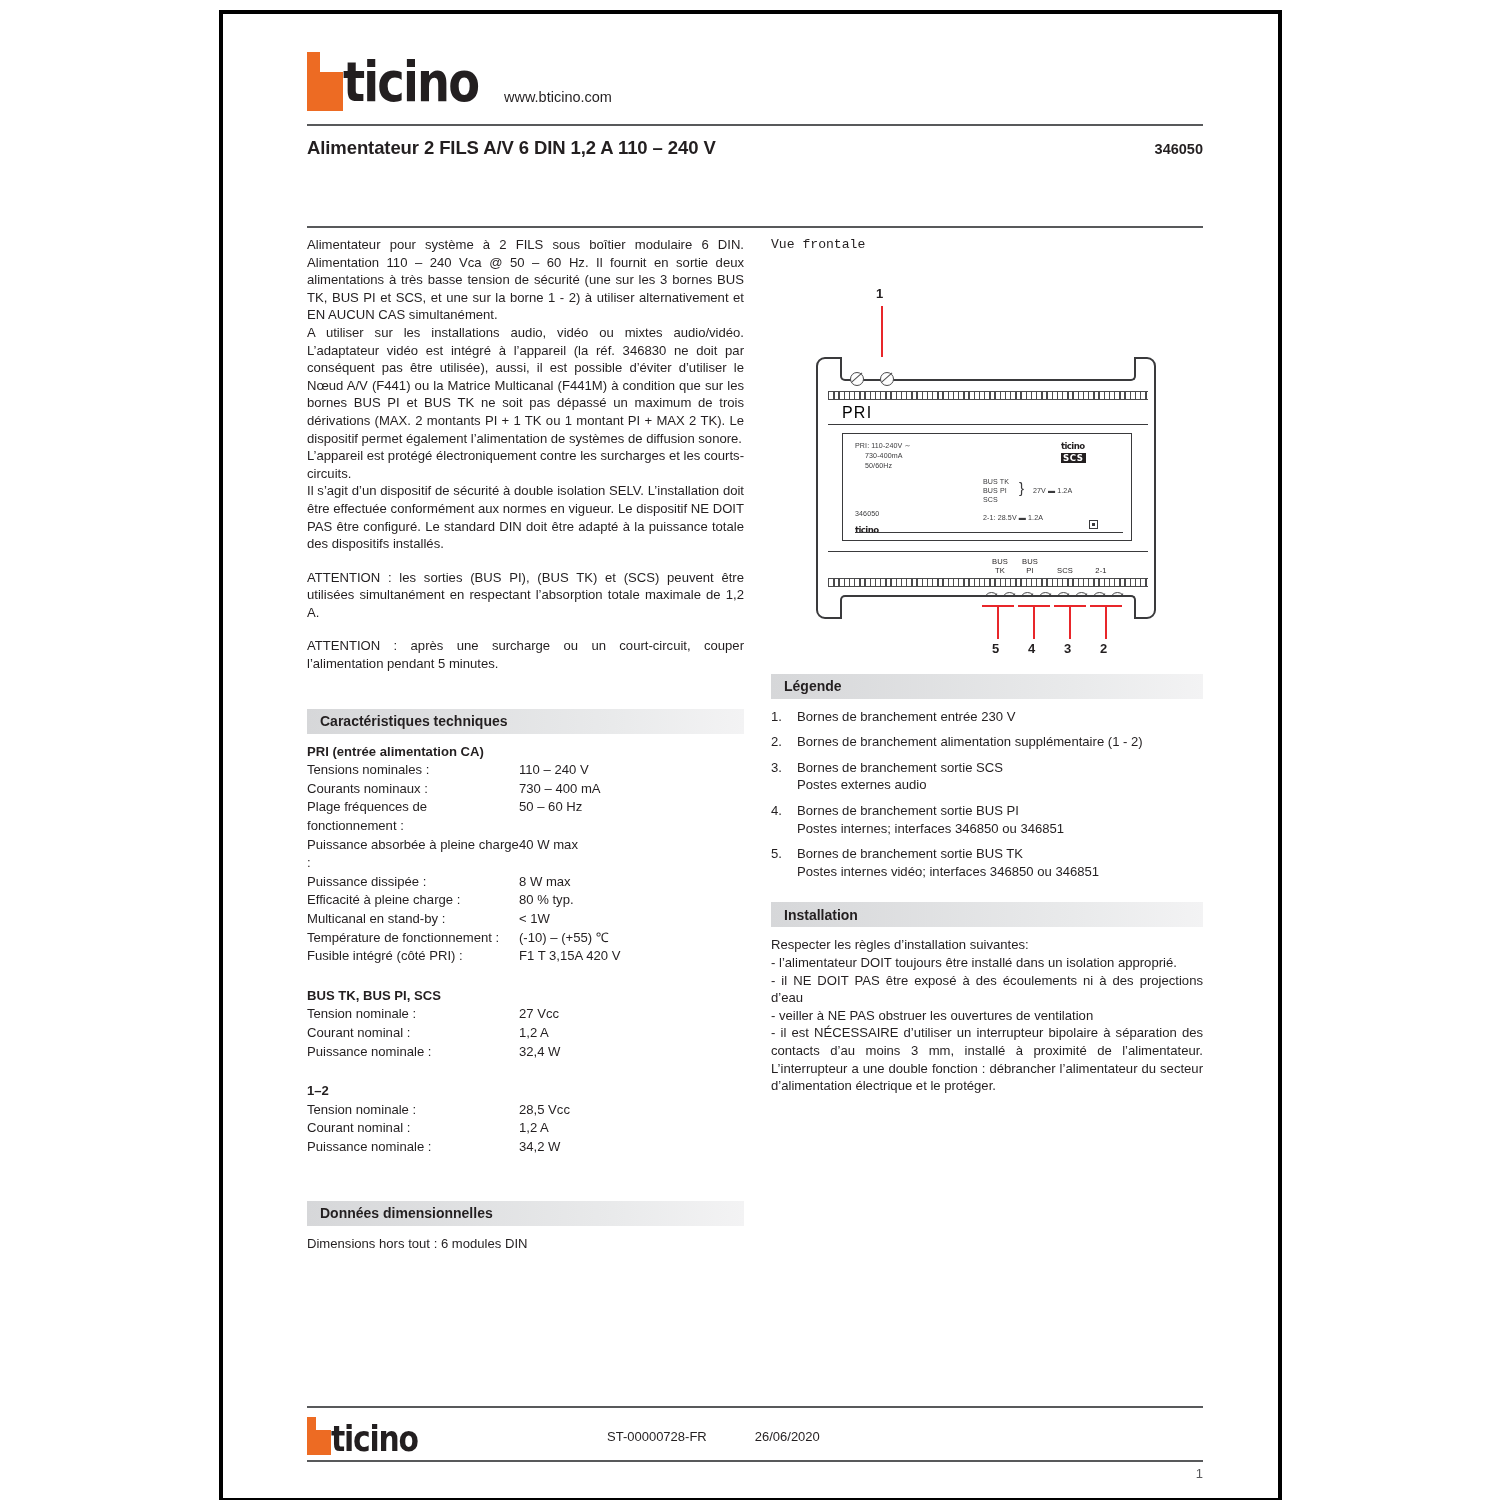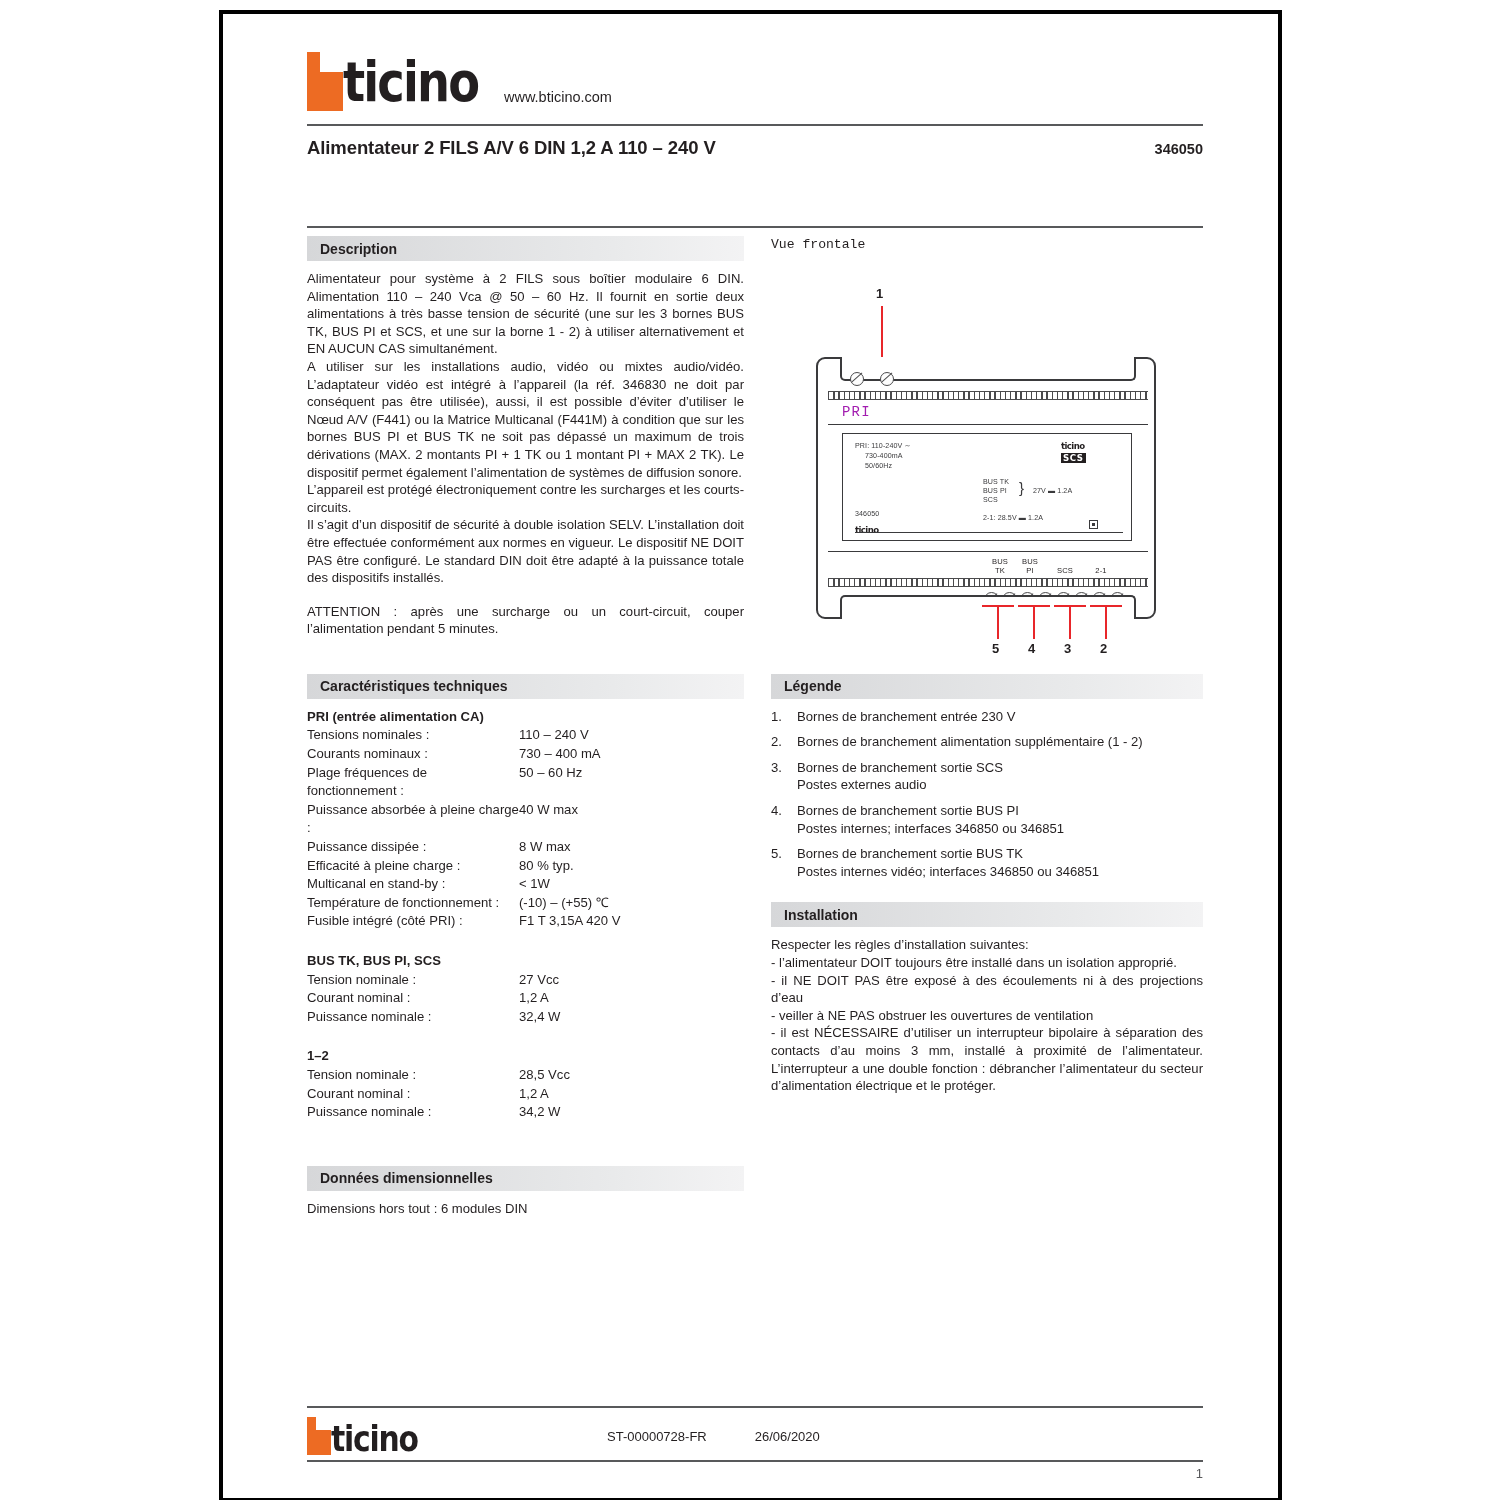--- a/index.html
+++ b/index.html
@@ -278,24 +278,23 @@
     border-top: 1.4px solid #4a4a4c;
     border-bottom: 1.4px solid #4a4a4c;
   }
   .hline {
     position: absolute;
     height: 1.6px;
     background: #3a3a3c;
   }
   .pri-text {
     position: absolute;
-    font-size: 14px;
-    color: #a21caf;
+    font-size: 16px;
+    color: #000000;
     letter-spacing: 1.2px;
-    font-family: Liberation Mono, monospace;
   }
   .label-plate {
     position: absolute;
     left: 24px; top: 74px;
     width: 290px; height: 108px;
     border: 1.3px solid #3a3a3c;
     background: #ffffff;
   }
   .plate-txt {
     position: absolute;
@@ -452,27 +451,27 @@
     <div class="header-rule"></div>
 
     <div class="title-row">
       <div class="doc-title">Alimentateur 2 FILS A/V 6 DIN 1,2 A 110 – 240 V</div>
       <div class="doc-code">346050</div>
     </div>
     <div class="title-rule"></div>
 
     <div class="col-left">
 
-      <div class="section-bar">Description</div>
 
       <div class="body-text">
         <p>Alimentateur pour système à 2 FILS sous boîtier modulaire 6 DIN. Alimentation 110 – 240 Vca @ 50 – 60 Hz. Il fournit en sortie deux alimentations à très basse tension de sécurité (une sur les 3 bornes BUS TK, BUS PI et SCS, et une sur la borne 1 - 2) à utiliser alternativement et EN AUCUN CAS simultanément.</p>
         <p>A utiliser sur les installations audio, vidéo ou mixtes audio/vidéo. L’adaptateur vidéo est intégré à l’appareil (la réf. 346830 ne doit par conséquent pas être utilisée), aussi, il est possible d’éviter d’utiliser le Nœud A/V (F441) ou la Matrice Multicanal (F441M) à condition que sur les bornes BUS PI et BUS TK ne soit pas dépassé un maximum de trois dérivations (MAX. 2 montants PI + 1 TK ou 1 montant PI + MAX 2 TK). Le dispositif permet également l’alimentation de systèmes de diffusion sonore.</p>
         <p>L’appareil est protégé électroniquement contre les surcharges et les courts-circuits.</p>
         <p>Il s’agit d’un dispositif de sécurité à double isolation SELV. L’installation doit être effectuée conformément aux normes en vigueur. Le dispositif NE DOIT PAS être configuré. Le standard DIN doit être adapté à la puissance totale des dispositifs installés.</p>
+        <p class="gap">ATTENTION : les sorties (BUS PI), (BUS TK) et (SCS) peuvent être utilisées simultanément en respectant l’absorption totale maximale de 1,2 A.</p>
         <p class="gap">ATTENTION : après une surcharge ou un court-circuit, couper l’alimentation pendant 5 minutes.</p>
       </div>
 
       <div style="height:36px"></div>
 
       <div class="section-bar">Caractéristiques techniques</div>
 
       <div>
 
         <div class="spec-group">

